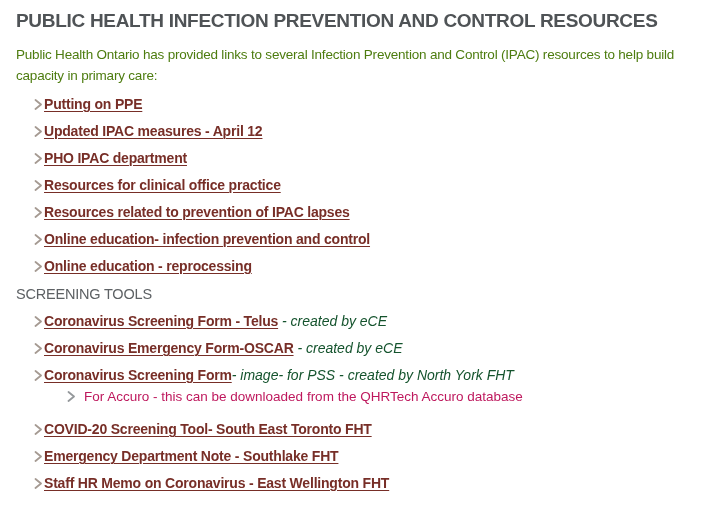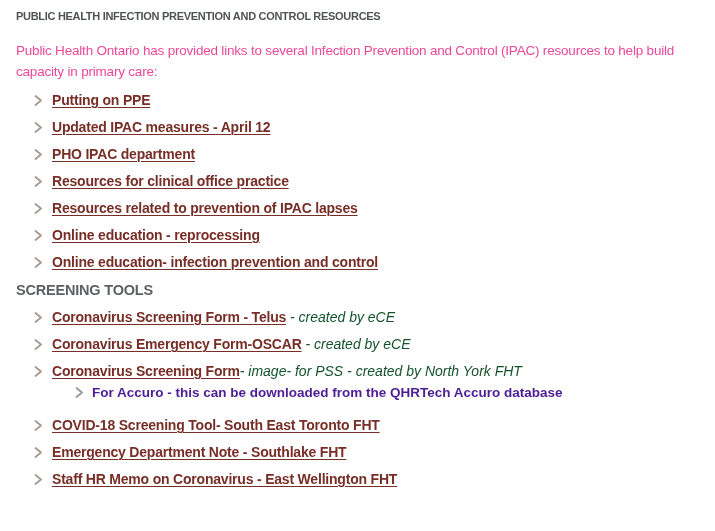--- a/index.html
+++ b/index.html
@@ -4,50 +4,50 @@
 <style>
   html,body{margin:0;padding:0;background:#ffffff;}
   body{
     width:715px;min-height:531px;
     font-family:"Liberation Sans",sans-serif;
     color:#3f4347;
     overflow:hidden;
   }
   .doc{padding:8px 16px 0 16px;}
   .title{
-    font-size:11px;font-weight:bold;color:#4f5356;
+    font-size:19px;font-weight:bold;color:#4f5356;
     letter-spacing:-0.3px;margin:2px 0 0 0;
   }
   .intro{
     font-size:13.5px;letter-spacing:-0.2px;line-height:21px;
-    margin:18px 0 0 0;max-width:700px;color:#ec4899;
+    margin:12px 0 0 0;max-width:700px;color:#4d7c0f;
   }
   ul.lst{list-style:none;margin:10px 0 0 0;padding:0 0 0 18px;}
   ul.lst li{
-    display:flex;align-items:flex-start;gap:9px;
+    display:flex;align-items:flex-start;gap:1px;
     margin:0 0 11px 0;font-size:14px;line-height:16px;
   }
   .chev{flex:0 0 auto;margin-top:3px;display:inline-flex;}
   .chev svg path{stroke:#a59a92;}
   a.lnk{
     color:#772e27;font-weight:bold;letter-spacing:-0.2px;
     text-decoration:underline;text-decoration-thickness:1.4px;
     text-underline-offset:2px;cursor:pointer;
   }
   .suffix{color:#14532d;font-weight:normal;letter-spacing:0;font-style:italic;}
   .sect{
-    font-size:14.5px;font-weight:bold;color:#5d6164;
+    font-size:14.5px;font-weight:normal;color:#5d6164;
     letter-spacing:-0.2px;margin:12px 0 11px 0;
   }
   .item-content{display:flex;flex-direction:column;}
   .line{display:block;}
   .subnote{
     display:flex;gap:8px;align-items:flex-start;
     margin:6px 0 5px 23px;font-size:13.5px;line-height:16px;
-    color:#4c1d95;font-weight:bold;letter-spacing:0;
+    color:#be185d;font-weight:normal;letter-spacing:0;
   }
   .subnote .chev{margin-top:2px;}
   .subnote .chev svg path{stroke:#94989b;}
 </style>
 </head>
 <body>
 
 <div class="doc">
 
   <h2 class="title">PUBLIC HEALTH INFECTION PREVENTION AND CONTROL RESOURCES</h2>
@@ -94,29 +94,29 @@
           </svg>
         </span>
       <span class="line"><a class="lnk" href="#">Resources related to prevention of IPAC lapses</a></span>
     </li>
     <li>
       <span class="chev">
           <svg width="9" height="11" viewBox="0 0 9 11">
             <path d="M1.5 1 L7 5.5 L1.5 10" fill="none" stroke-width="1.8" stroke-linecap="round" stroke-linejoin="round"></path>
           </svg>
         </span>
-      <span class="line"><a class="lnk" href="#">Online education - reprocessing</a></span>
+      <span class="line"><a class="lnk" href="#">Online education- infection prevention and control</a></span>
     </li>
     <li>
       <span class="chev">
           <svg width="9" height="11" viewBox="0 0 9 11">
             <path d="M1.5 1 L7 5.5 L1.5 10" fill="none" stroke-width="1.8" stroke-linecap="round" stroke-linejoin="round"></path>
           </svg>
         </span>
-      <span class="line"><a class="lnk" href="#">Online education- infection prevention and control</a></span>
+      <span class="line"><a class="lnk" href="#">Online education - reprocessing</a></span>
     </li>
   </ul>
 
   <h3 class="sect">SCREENING TOOLS</h3>
 
   <ul class="lst">
     <li>
       <span class="chev">
           <svg width="9" height="11" viewBox="0 0 9 11">
             <path d="M1.5 1 L7 5.5 L1.5 10" fill="none" stroke-width="1.8" stroke-linecap="round" stroke-linejoin="round"></path>
@@ -149,21 +149,21 @@
           <span>For Accuro - this can be downloaded from the QHRTech Accuro database</span>
         </span>
       </span>
     </li>
     <li>
       <span class="chev">
           <svg width="9" height="11" viewBox="0 0 9 11">
             <path d="M1.5 1 L7 5.5 L1.5 10" fill="none" stroke-width="1.8" stroke-linecap="round" stroke-linejoin="round"></path>
           </svg>
         </span>
-      <span class="line"><a class="lnk" href="#">COVID-18 Screening Tool- South East Toronto FHT</a></span>
+      <span class="line"><a class="lnk" href="#">COVID-20 Screening Tool- South East Toronto FHT</a></span>
     </li>
   </ul>
 
 
   <ul class="lst">
     <li>
       <span class="chev">
           <svg width="9" height="11" viewBox="0 0 9 11">
             <path d="M1.5 1 L7 5.5 L1.5 10" fill="none" stroke-width="1.8" stroke-linecap="round" stroke-linejoin="round"></path>
           </svg>

